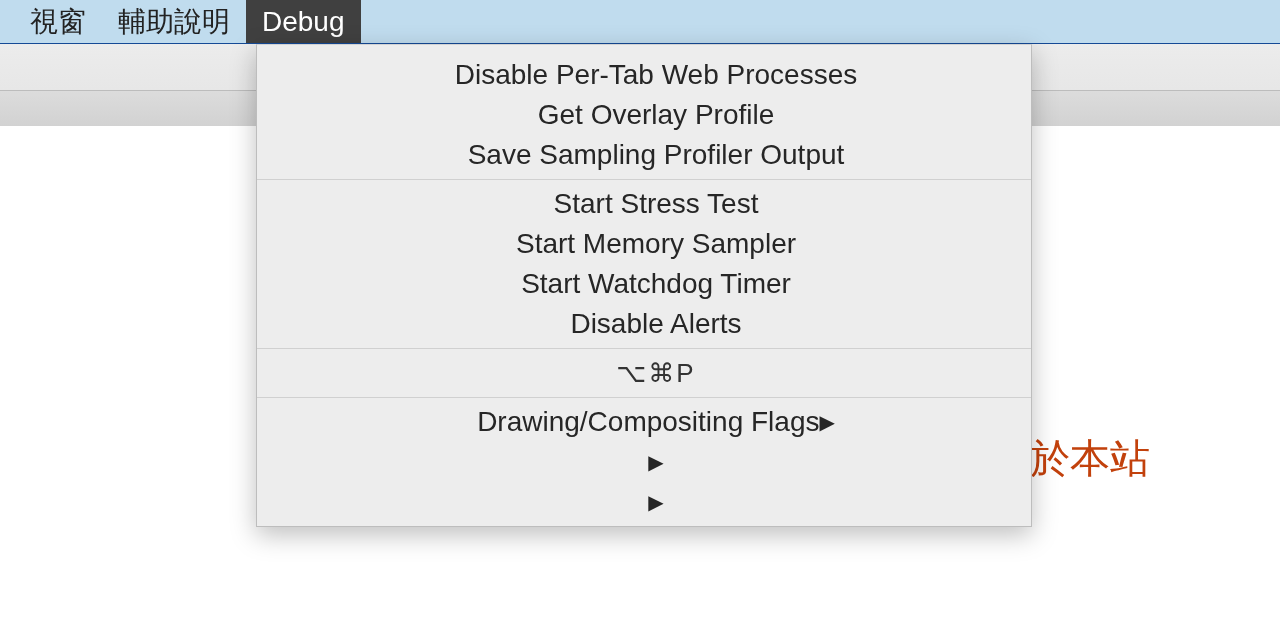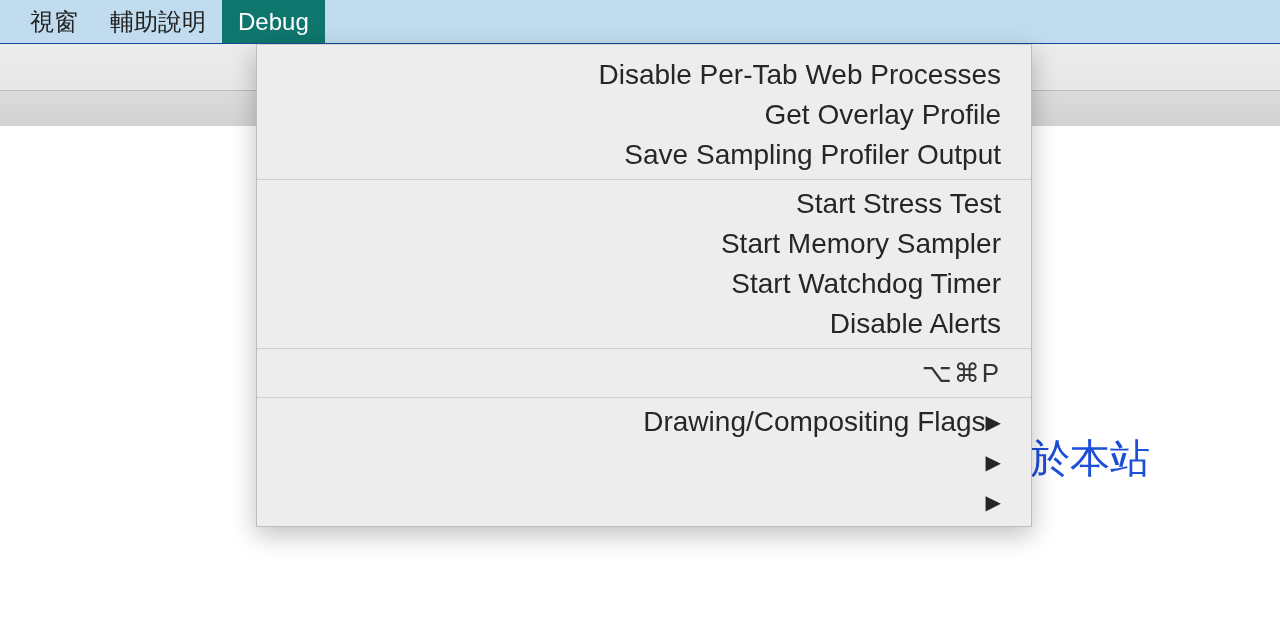--- a/index.html
+++ b/index.html
@@ -12,32 +12,32 @@
     position: relative;
   }
   .menubar {
     width: 100%;
     height: 44px;
     background: #c0dcee;
     border-bottom: 1px solid #154a96;
     display: flex;
     align-items: center;
     padding-left: 14px;
-    font-size: 24px;
+    font-size: 28px;
     color: #222;
   }
   .menubar-item {
     padding: 0 16px;
     height: 100%;
     display: flex;
     align-items: center;
     cursor: default;
   }
   .menubar-item.active {
-    background: #0f766e;
+    background: #404040;
     color: #fff;
     font-weight: 400;
   }
   .toolbar-strip {
     width: 100%;
     height: 82px;
     background: linear-gradient(#ececec, #e3e3e3);
     border-bottom: 1px solid #b8b8b8;
     position: relative;
   }
@@ -53,21 +53,21 @@
     width: 100%;
     height: 514px;
     background: #fff;
     position: relative;
   }
   .page-label {
     position: absolute;
     right: 130px;
     top: 305px;
     font-size: 40px;
-    color: #1d4ed8;
+    color: #c2410c;
     font-family: "PingFang TC", "Heiti TC", sans-serif;
   }
   .dropdown {
     position: absolute;
     top: 44px;
     left: 256px;
     width: 776px;
     background: #ededed;
     border: 1px solid #bdbdbd;
     border-top: 1px solid #d3d3d3;
@@ -77,21 +77,21 @@
     padding-top: 6px;
   }
   .dropdown-group {
     border-bottom: 1.5px solid #d0d0d0;
     padding: 4px 0;
   }
   .dropdown-group:last-child { border-bottom: none; }
   .dropdown-item {
     display: flex;
     align-items: center;
-    justify-content: flex-end;
+    justify-content: center;
     padding: 2px 30px 2px 54px;
     height: 40px;
     white-space: nowrap;
   }
   .dropdown-item .shortcut {
     font-size: 26px;
     color: #333;
     letter-spacing: 2px;
   }
   .dropdown-item .sub-arrow {

